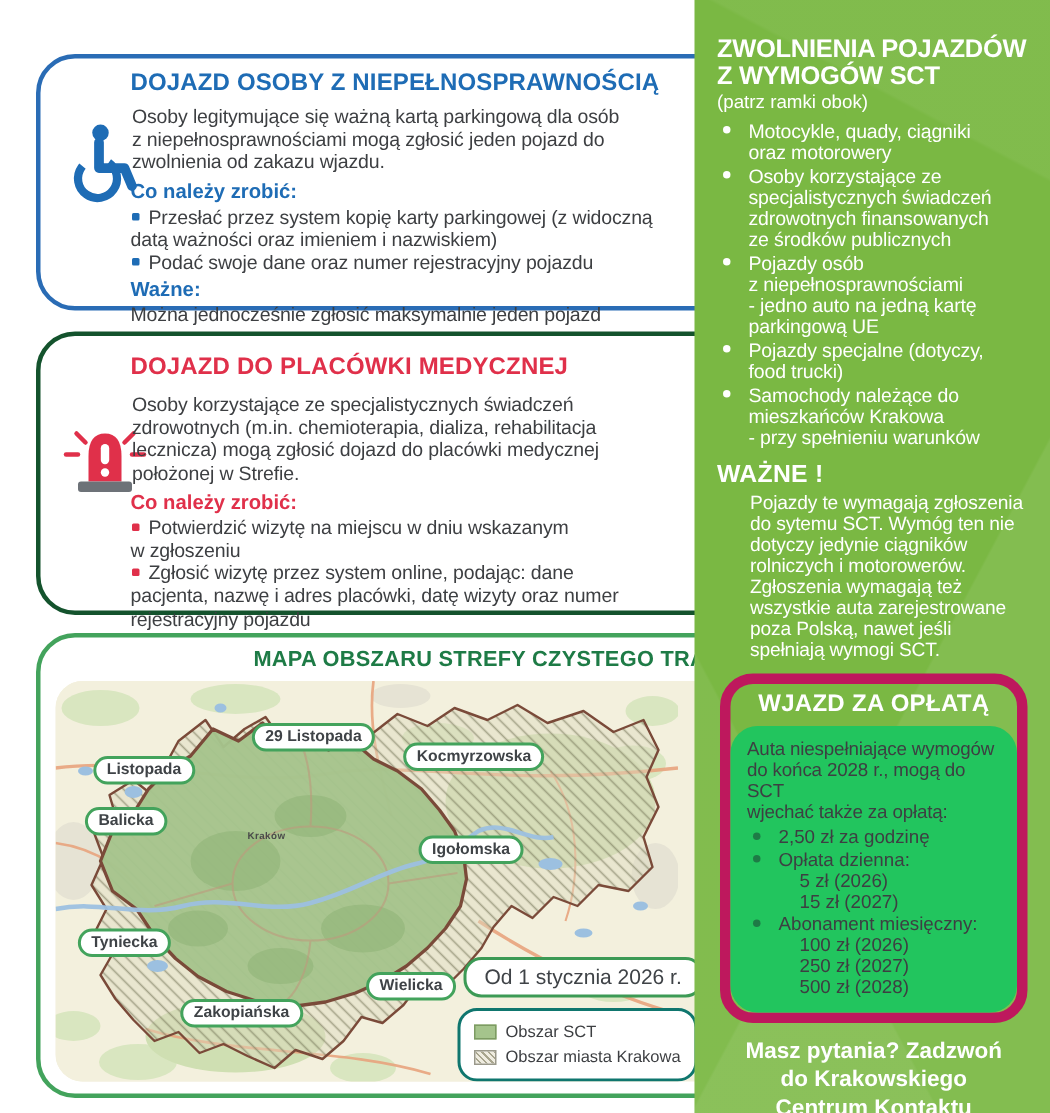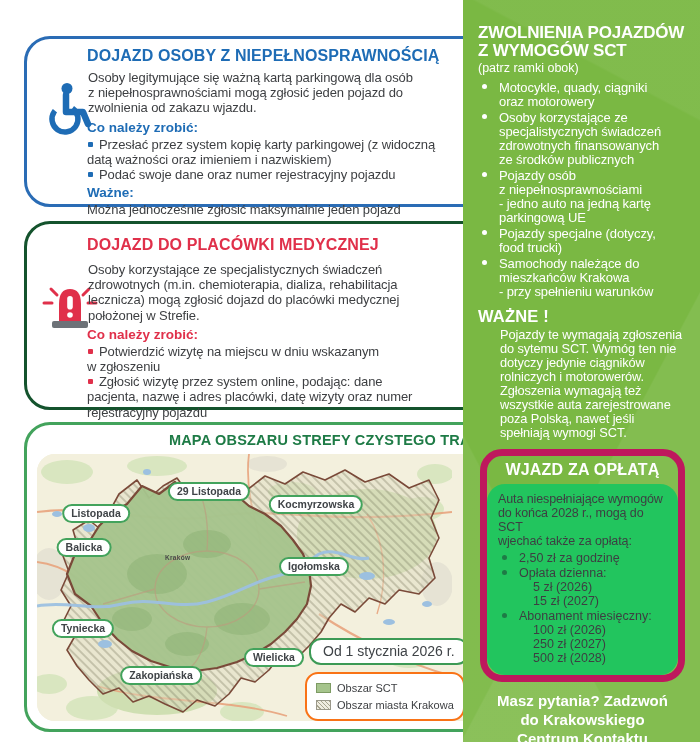--- a/index.html
+++ b/index.html
@@ -40,21 +40,21 @@
   .pill {
     position:absolute; transform:translateX(-50%); white-space:nowrap;
     background:#fff; border:2px solid #43a35c; border-radius:10px;
     padding:1px 7px 2px 7px; font-size:10.5px; font-weight:700; color:#3f4347;
   }
   .date-badge {
     position:absolute; white-space:nowrap; background:#fff; border:2.5px solid #3c9a55;
     border-radius:12px; padding:3px 12px 4px 12px; font-size:14px; font-weight:500; color:#3f4347;
   }
   .legend {
-    position:absolute; background:#fff; border:2px solid #f97316; border-radius:13px;
+    position:absolute; background:#fff; border:2px solid #0f766e; border-radius:13px;
     padding:6px 9px; font-size:11px; font-weight:500; color:#3d3f42;
   }
   .lrow { display:flex; align-items:center; gap:6px; line-height:1.5; white-space:nowrap; }
   .swatch { display:inline-block; width:15px; height:10px; box-sizing:border-box; }
   .swatch-sct  { background:#a5c48c; border:1px solid #7d9b63; }
   .swatch-city { background:repeating-linear-gradient(45deg,#efece0 0 2px,#a8a58e 2px 3px); border:1px solid #9a988a; }
   .city-name { position:absolute; font-size:6.5px; color:#4a4a4a; font-weight:700; letter-spacing:.3px; }
 
   
   .right-panel {

